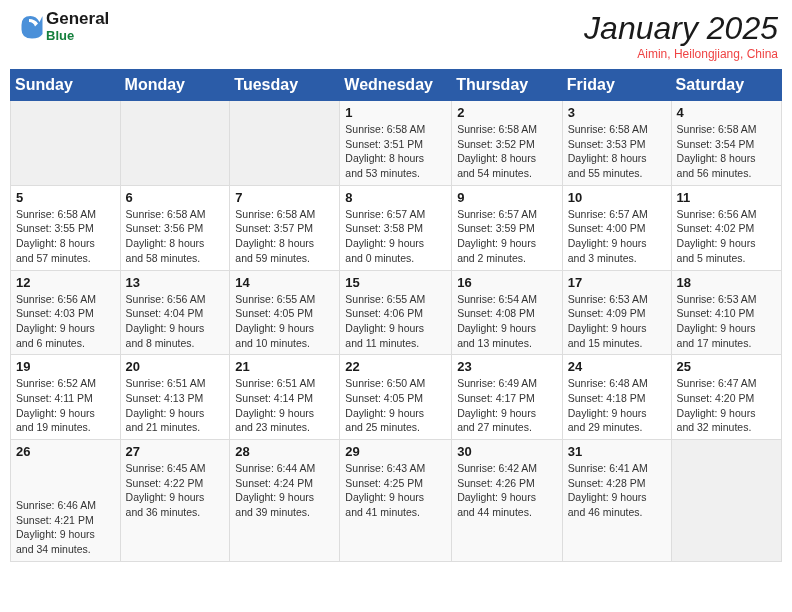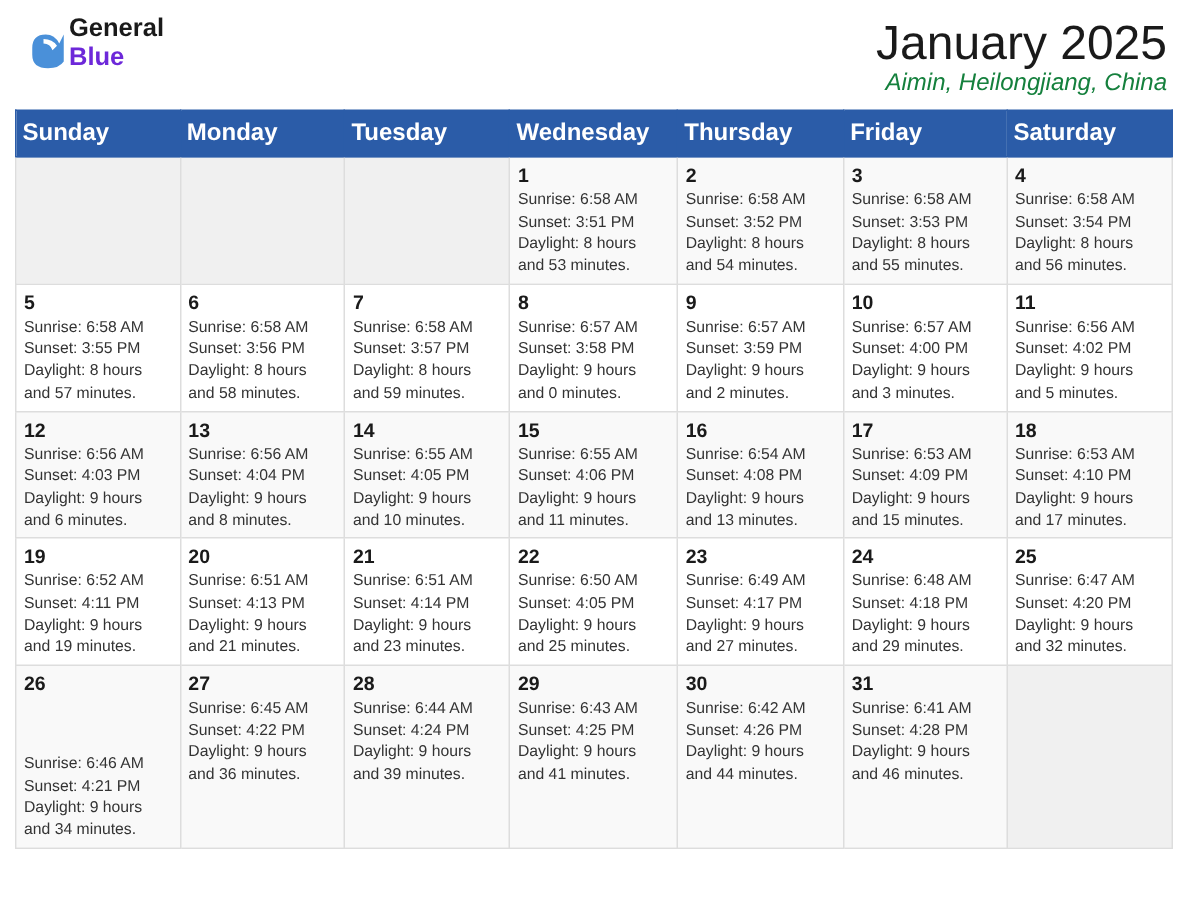--- a/index.html
+++ b/index.html
@@ -12,39 +12,39 @@
     }
     .header {
       display: flex;
       justify-content: space-between;
       align-items: flex-start;
       margin-bottom: 8px;
       padding: 0 4px;
     }
     .logo {
       display: flex;
-      align-items: flex-end;
+      align-items: flex-start;
       gap: 2px;
     }
     .logo-icon {
       width: 30px;
       height: 30px;
     }
     .title-section {
       text-align: right;
     }
     .month-title {
       font-size: 32px;
       font-weight: normal;
       color: #1a1a1a;
+      font-style: italic;
     }
     .location {
-      font-size: 16px;
-      color: #15803d;
-      font-style: italic;
+      font-size: 12px;
+      color: #ef4444;
     }
     .calendar {
       width: 100%;
       border-collapse: collapse;
       border: 1px solid #ccc;
     }
     .calendar th {
       background: #2b5ca8;
       color: #fff;
       font-size: 16px;
@@ -87,21 +87,21 @@
 <body>
 
 <div class="header">
   <div class="logo">
     <svg class="logo-icon" viewBox="0 0 40 40">
       <path d="M10,20 Q10,8 22,8 Q30,8 34,16 Q38,8 38,8 L38,32 Q34,38 24,38 Q10,38 10,26 Z" fill="#4a90d9"></path>
       <path d="M20,12 Q28,12 32,18 L28,22 Q26,16 20,16 Z" fill="#fff"></path>
     </svg>
     <div style="line-height:1.1">
       <div style="font-size:17px;font-weight:bold;color:#1a1a1a">General</div>
-      <div style="font-size:17px;font-weight:bold;color:#6d28d9">Blue</div>
+      <div style="font-size:13px;font-weight:bold;color:#15803d">Blue</div>
     </div>
   </div>
   <div class="title-section">
     <div class="month-title">January 2025</div>
     <div class="location">Aimin, Heilongjiang, China</div>
   </div>
 </div>
 
 <table class="calendar">
   <thead>

